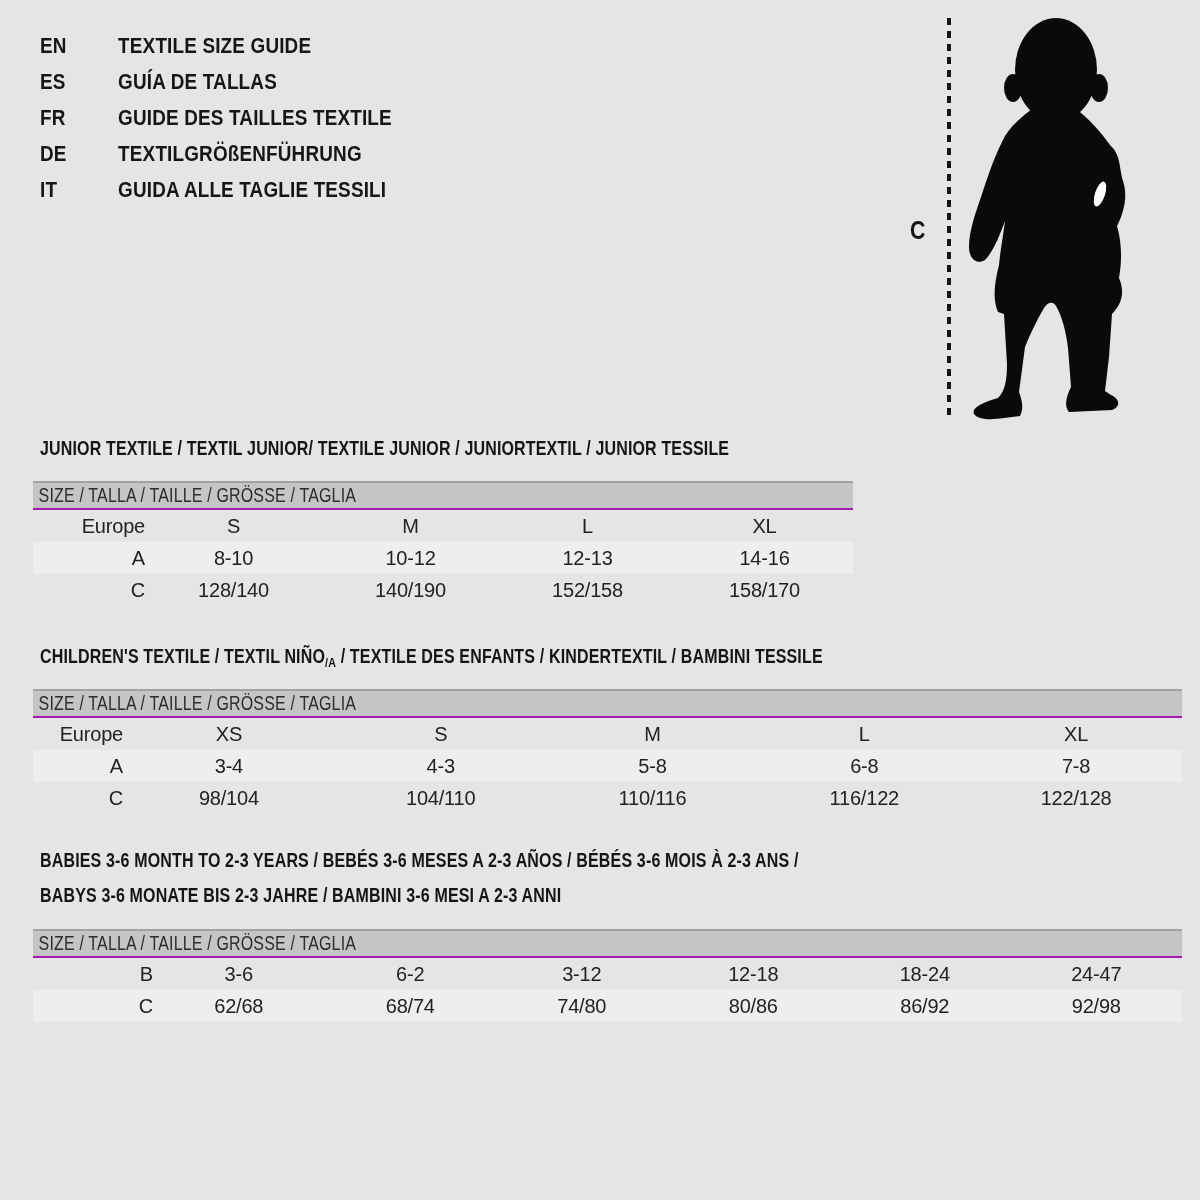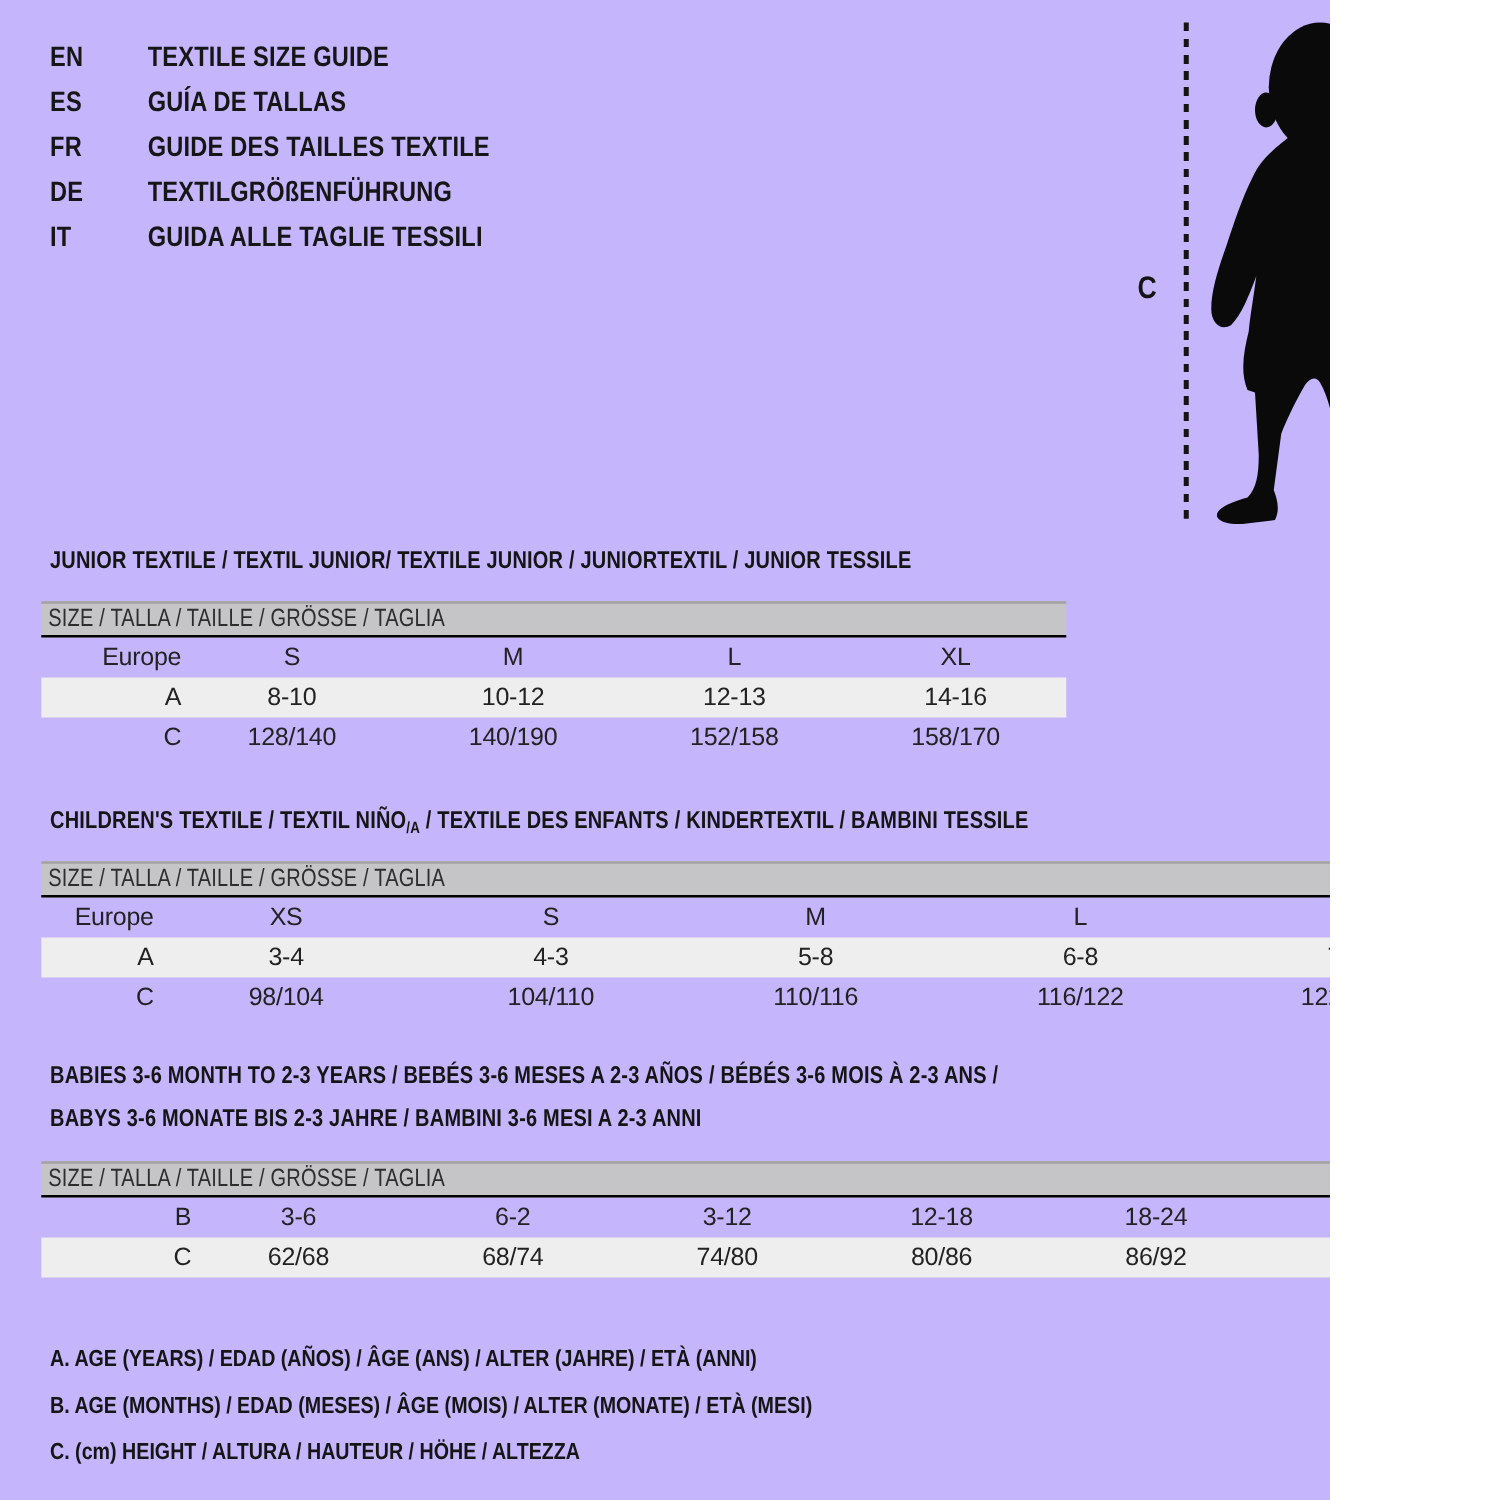--- a/index.html
+++ b/index.html
@@ -3,22 +3,22 @@
 <meta charset="utf-8">
 <style>
   html,body { margin:0; padding:0; }
   body {
     font-family: "Liberation Sans", "DejaVu Sans", sans-serif;
     background:#ffffff;
     color:#1a1a1a;
   }
   .page {
     position:relative;
-    width:1064px; height:1200px;
-    background:#c4b5fd;
+    width:1200px; height:1200px;
+    background:#e5e5e5;
     overflow:hidden;
   }
 
   
   .lang-block {
     position:absolute; left:40px; top:28px;
     transform:scaleX(0.84); transform-origin:0 0;
   }
   .lang-row {
     display:grid; grid-template-columns:93px auto;
@@ -48,21 +48,21 @@
     color:#151515; letter-spacing:0.2px;
   }
   .sub { font-size:13px; vertical-align:-4px; font-weight:bold; }
 
   
   .stable { position:absolute; left:33px; }
   .size-bar {
     height:25px;
     background:#c5c5c7;
     border-top:2px solid #a2a2a4;
-    border-bottom:2px solid #000000;
+    border-bottom:2px solid #a21caf;
     display:flex; align-items:center;
   }
   .size-bar span {
     padding-left:7px; font-size:20px; color:#2d2d2d; white-space:nowrap;
     transform:scaleX(0.8); transform-origin:0 0; letter-spacing:0.2px;
   }
   .trow { display:grid; height:32px; align-items:center; font-size:20px; color:#222; letter-spacing:-0.2px; }
   .junior-t  { width:820px;  top:481px; }
   .children-t{ width:1149px; top:689px; }
   .babies-t  { width:1149px; top:929px; }
@@ -239,19 +239,14 @@
       <span class="rlabel">C</span>
       <span class="cell">62/68</span>
       <span class="cell">68/74</span>
       <span class="cell">74/80</span>
       <span class="cell">80/86</span>
       <span class="cell">86/92</span>
       <span class="cell">92/98</span>
     </div>
   </div>
 
-  <div class="legend-block">
-    <div class="legend-line">A. AGE (YEARS) / EDAD (AÑOS) / ÂGE (ANS) / ALTER (JAHRE) / ETÀ (ANNI)</div>
-    <div class="legend-line">B. AGE (MONTHS) / EDAD (MESES) / ÂGE (MOIS) / ALTER (MONATE) / ETÀ (MESI)</div>
-    <div class="legend-line">C. (cm) HEIGHT / ALTURA / HAUTEUR / HÖHE / ALTEZZA</div>
-  </div>
 
 </div>
 
 </body></html>

